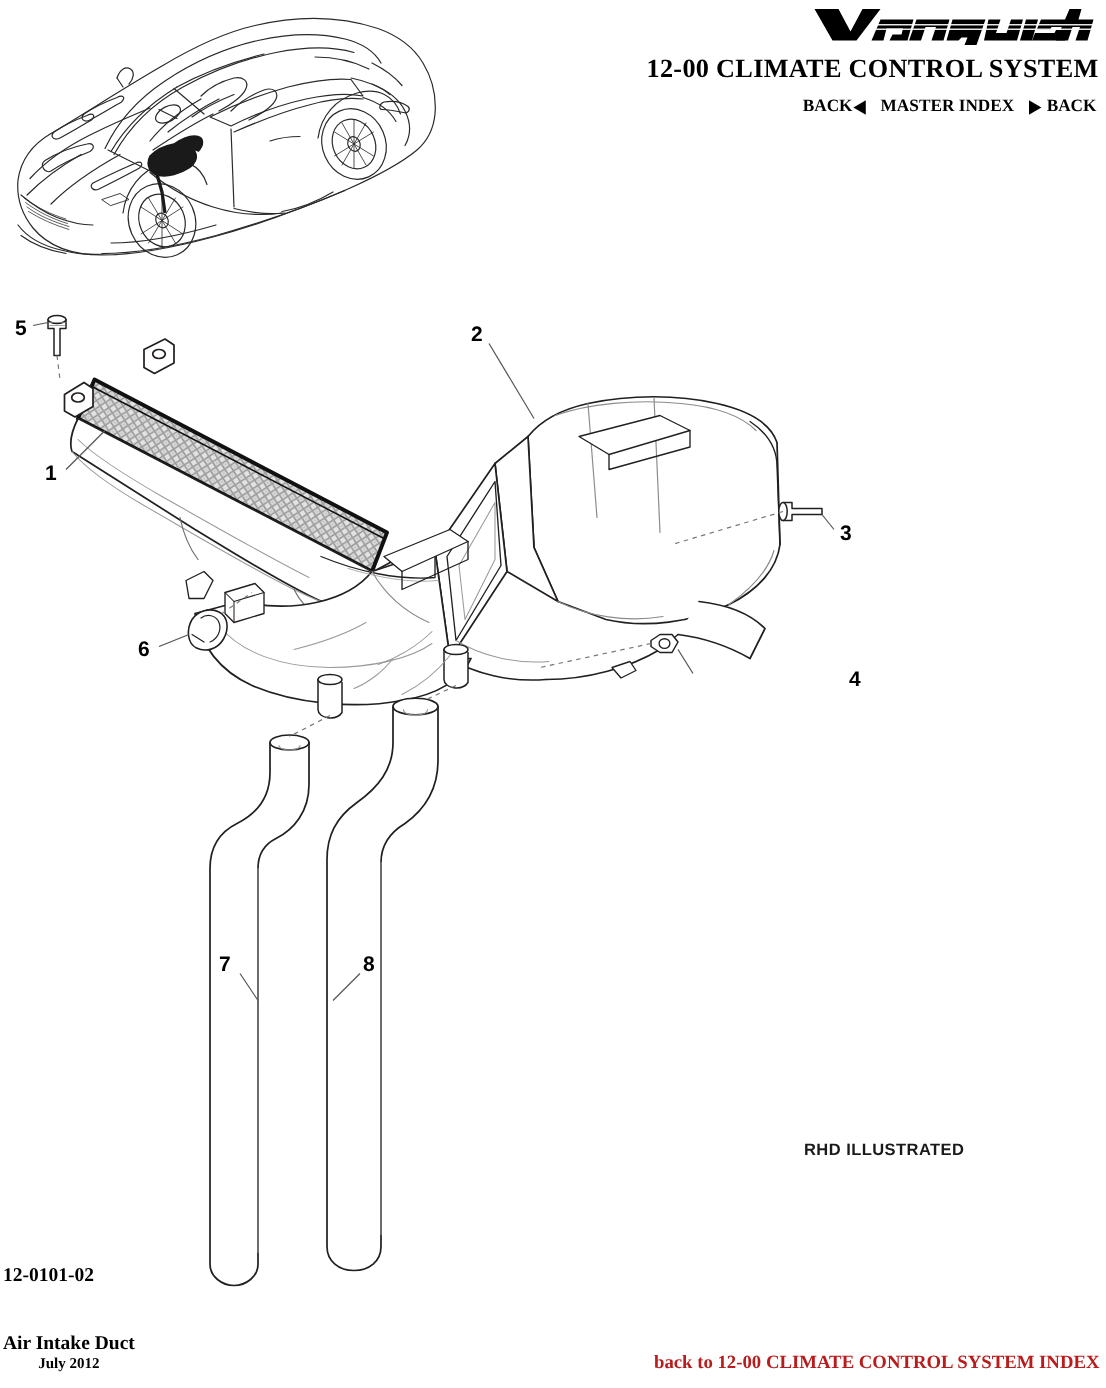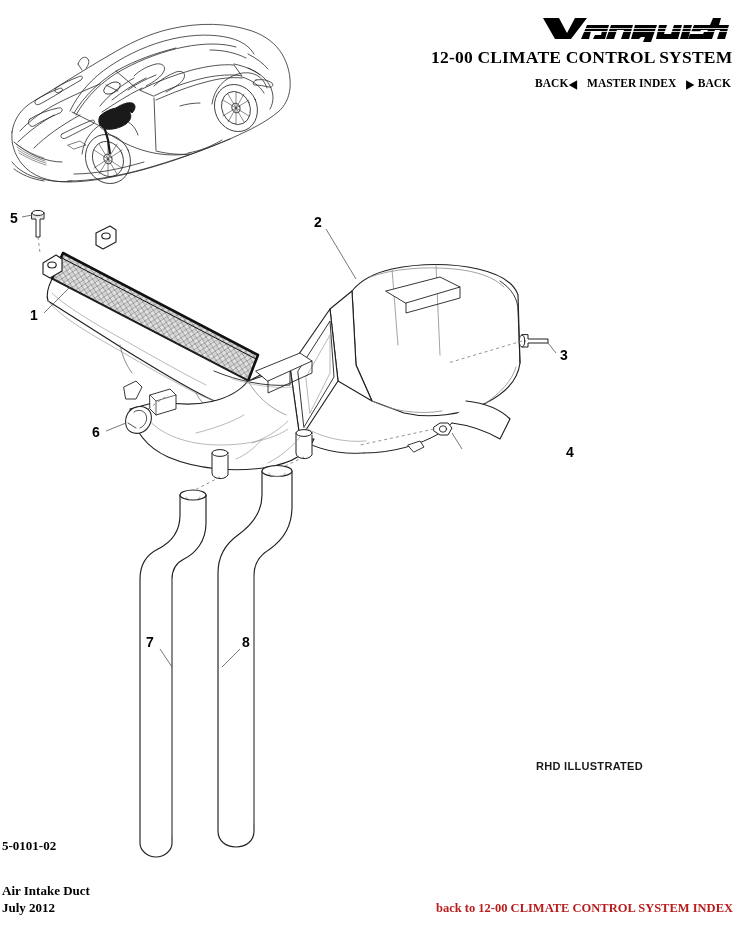--- a/index.html
+++ b/index.html
@@ -13,21 +13,21 @@
     height: 925px;
     position: relative;
     overflow: hidden;
     font-family: "Liberation Serif", serif;
     color: #000000;
   }
 
   
   #header {
     position: absolute;
-    top: 12px; left: 0;
+    top: 0; left: 0;
     width: 737px;
     height: 100px;
   }
   #car-thumb {
     position: absolute;
     left: 4px;
     top: 2px;
     width: 300px;
     height: 195px;
   }
@@ -112,22 +112,23 @@
   }
   #footer-left .doc-title {
     font-family: "Liberation Serif", serif;
     font-weight: bold;
     font-size: 13px;
     margin-top: 28px;
   }
   #footer-left .doc-date {
     font-family: "Liberation Serif", serif;
     font-weight: bold;
-    font-size: 13px;
+    font-size: 10px;
     margin-top: 1px;
+    text-align: center;
   }
   #footer-right {
     position: absolute;
     right: 4px;
     bottom: 9px;
     font-family: "Liberation Serif", serif;
     font-weight: bold;
     font-size: 12.5px;
     cursor: pointer;
     text-decoration: none;
@@ -481,18 +482,18 @@
       <text class="callout-num" x="92" y="242">6</text>
       <text class="callout-num" x="146" y="452">7</text>
       <text class="callout-num" x="242" y="452">8</text>
     </g>
 
     <text class="rhd-label" x="536" y="575">RHD ILLUSTRATED</text>
   </svg>
 </div>
 
 <div id="footer-left">
-  <div class="doc-no">5-0101-02</div>
+  <div class="doc-no">12-0101-02</div>
   <div class="doc-title">Air Intake Duct</div>
   <div class="doc-date">July 2012</div>
 </div>
 
 <a id="footer-right" href="#">back to 12-00 CLIMATE CONTROL SYSTEM INDEX</a>
 
 </body></html>

